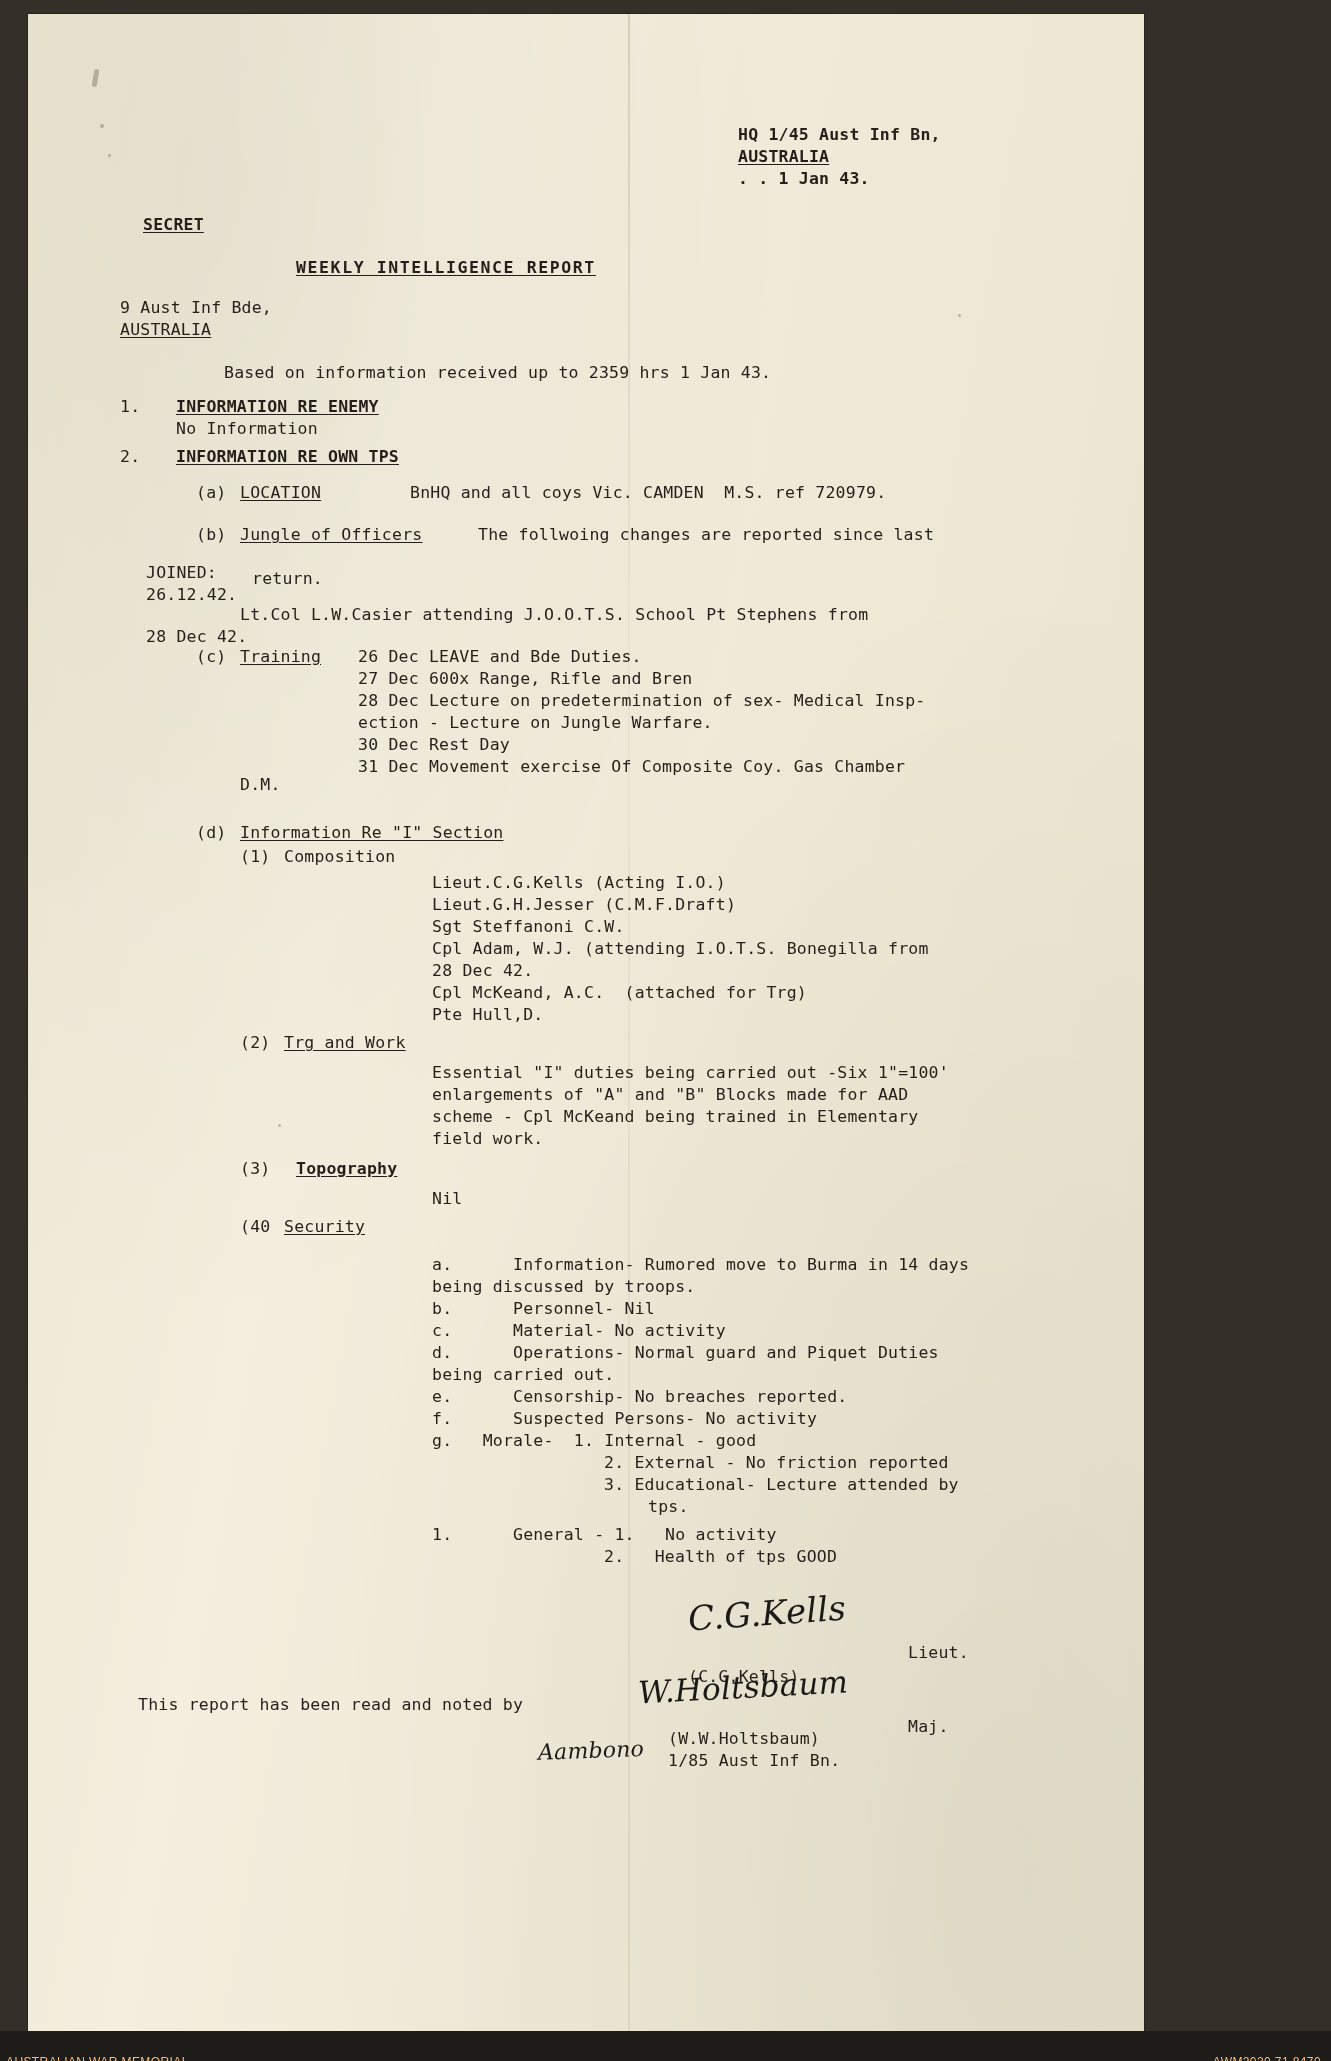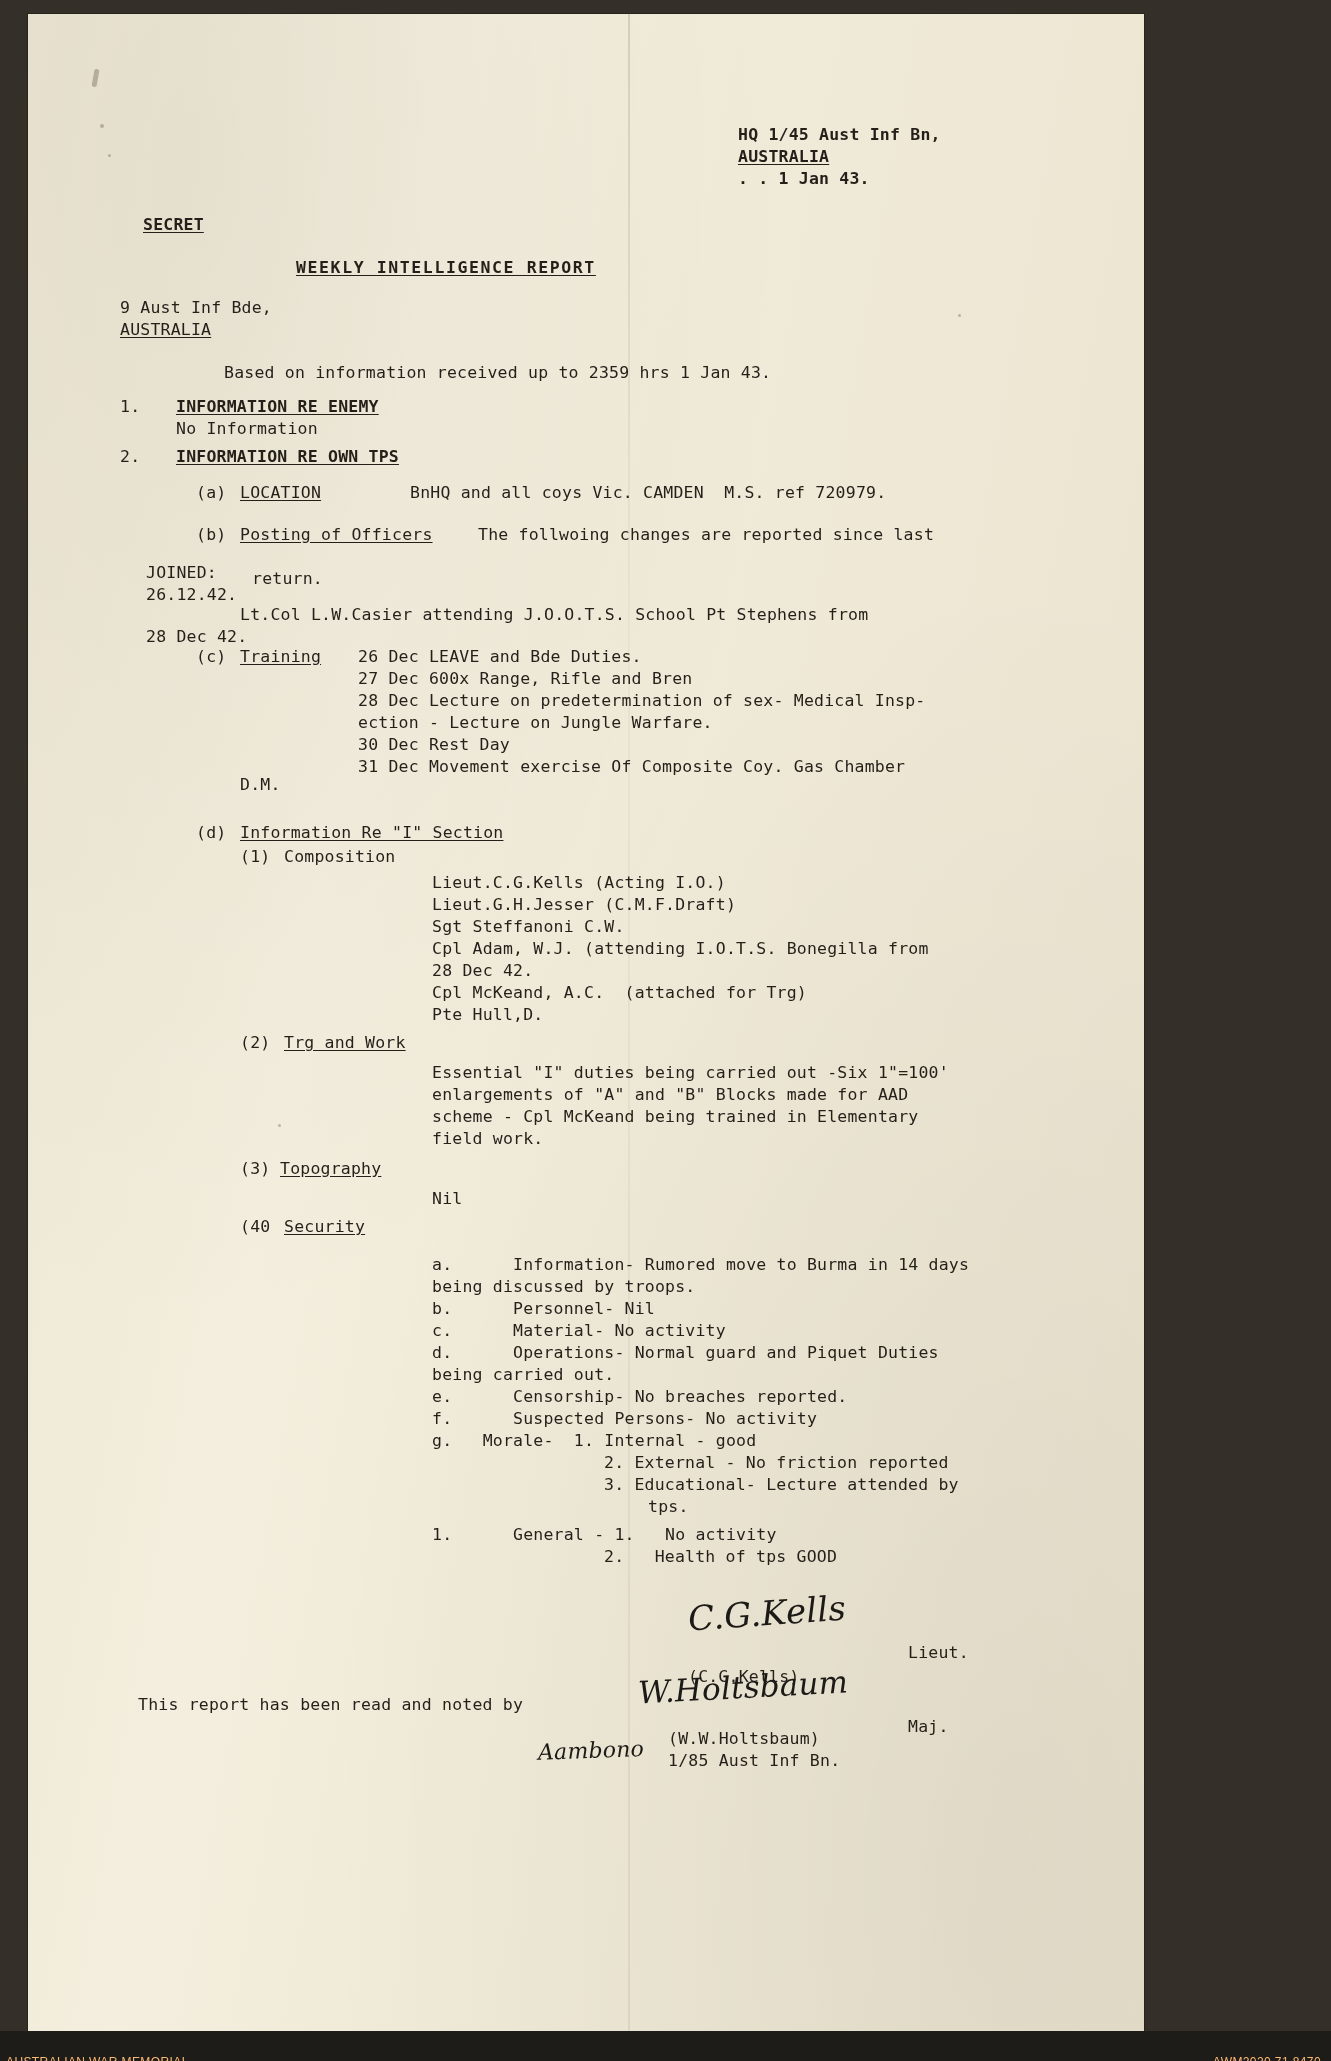--- a/index.html
+++ b/index.html
@@ -146,21 +146,21 @@
     <div class="t" style="left:148px; top:404px;">No Information</div>
 
     <div class="t" style="left:92px; top:432px;">2.</div>
     <div class="t b u" style="left:148px; top:432px;">INFORMATION RE OWN TPS</div>
 
     <div class="t" style="left:168px; top:468px;">(a)</div>
     <div class="t u" style="left:212px; top:468px;">LOCATION</div>
     <div class="t" style="left:382px; top:468px;">BnHQ and all coys Vic. CAMDEN  M.S. ref 720979.</div>
 
     <div class="t" style="left:168px; top:510px;">(b)</div>
-    <div class="t u" style="left:212px; top:510px;">Posting of Officers</div>
+    <div class="t u" style="left:212px; top:510px;">Jungle of Officers</div>
     <div class="t" style="left:450px; top:510px;">The follwoing changes are reported since last</div>
     <div class="t" style="left:224px; top:530px;margin-top:24px;">return.</div>
 
     <div class="t" style="left:118px; top:548px;">JOINED:</div>
     <div class="t" style="left:118px; top:570px;">26.12.42.</div>
     <div class="t" style="left:212px; top:590px;">Lt.Col L.W.Casier attending J.O.O.T.S. School Pt Stephens from</div>
     <div class="t" style="left:118px; top:612px;">28 Dec 42.</div>
 
     <div class="t" style="left:168px; top:632px;">(c)</div>
     <div class="t u" style="left:212px; top:632px;">Training</div>
@@ -186,21 +186,21 @@
     <div class="t" style="left:404px; top:990px;">Pte Hull,D.</div>
 
     <div class="t" style="left:212px; top:1018px;">(2)</div>
     <div class="t u" style="left:256px; top:1018px;">Trg and Work</div>
     <div class="t" style="left:404px; top:1048px;">Essential "I" duties being carried out -Six 1"=100'</div>
     <div class="t" style="left:404px; top:1070px;">enlargements of "A" and "B" Blocks made for AAD</div>
     <div class="t" style="left:404px; top:1092px;">scheme - Cpl McKeand being trained in Elementary</div>
     <div class="t" style="left:404px; top:1114px;">field work.</div>
 
     <div class="t" style="left:212px; top:1144px;">(3)</div>
-    <div class="t u" style="left:252px; top:1144px;">Topography</div>
+    <div class="t u" style="left:268px; top:1144px;font-weight:bold;">Topography</div>
     <div class="t" style="left:404px; top:1174px;">Nil</div>
 
     <div class="t" style="left:212px; top:1202px;">(40</div>
     <div class="t u" style="left:256px; top:1202px;">Security</div>
 
     <div class="t" style="left:404px; top:1240px;">a.      Information- Rumored move to Burma in 14 days</div>
     <div class="t" style="left:404px; top:1262px;">being discussed by troops.</div>
     <div class="t" style="left:404px; top:1284px;">b.      Personnel- Nil</div>
     <div class="t" style="left:404px; top:1306px;">c.      Material- No activity</div>
     <div class="t" style="left:404px; top:1328px;">d.      Operations- Normal guard and Piquet Duties</div>

